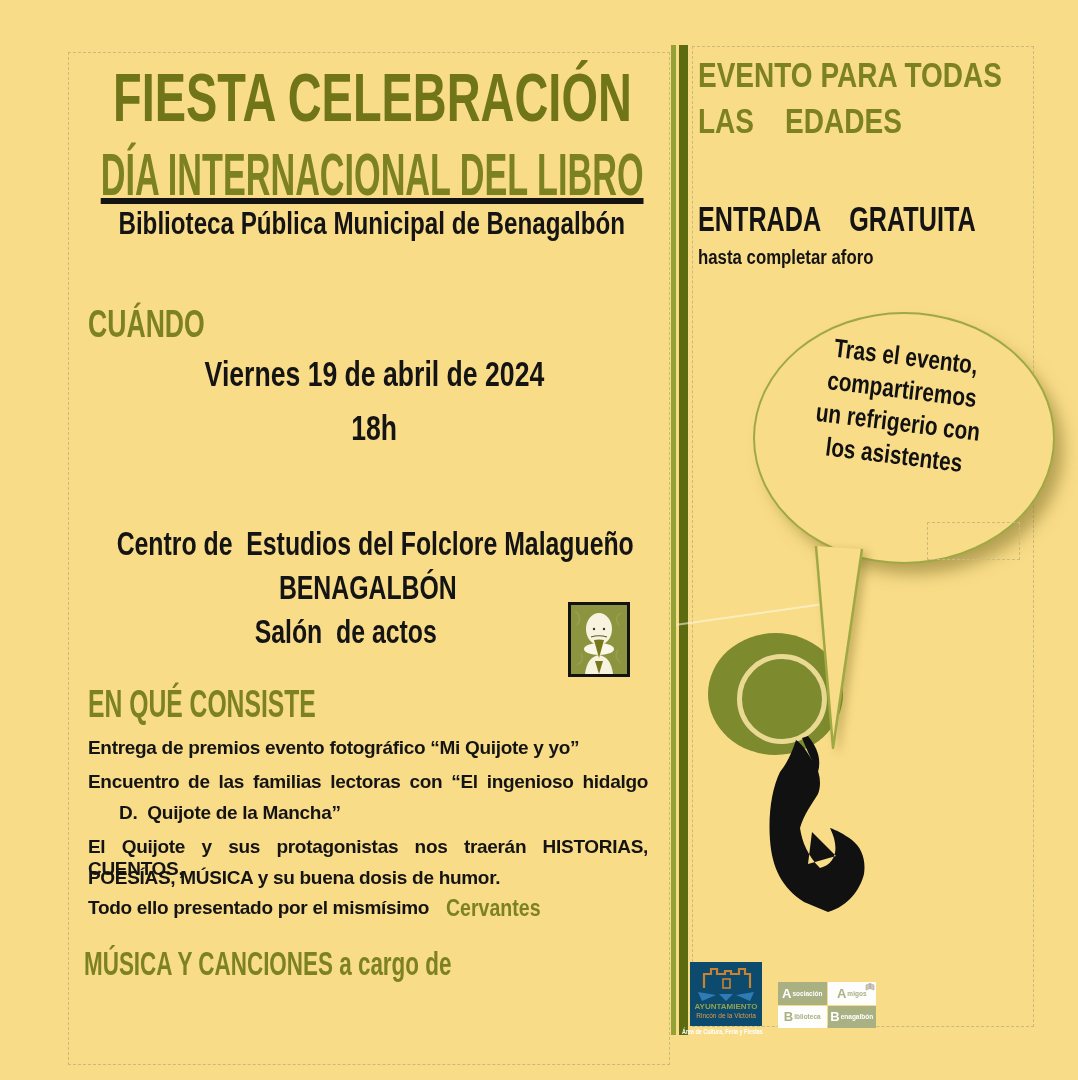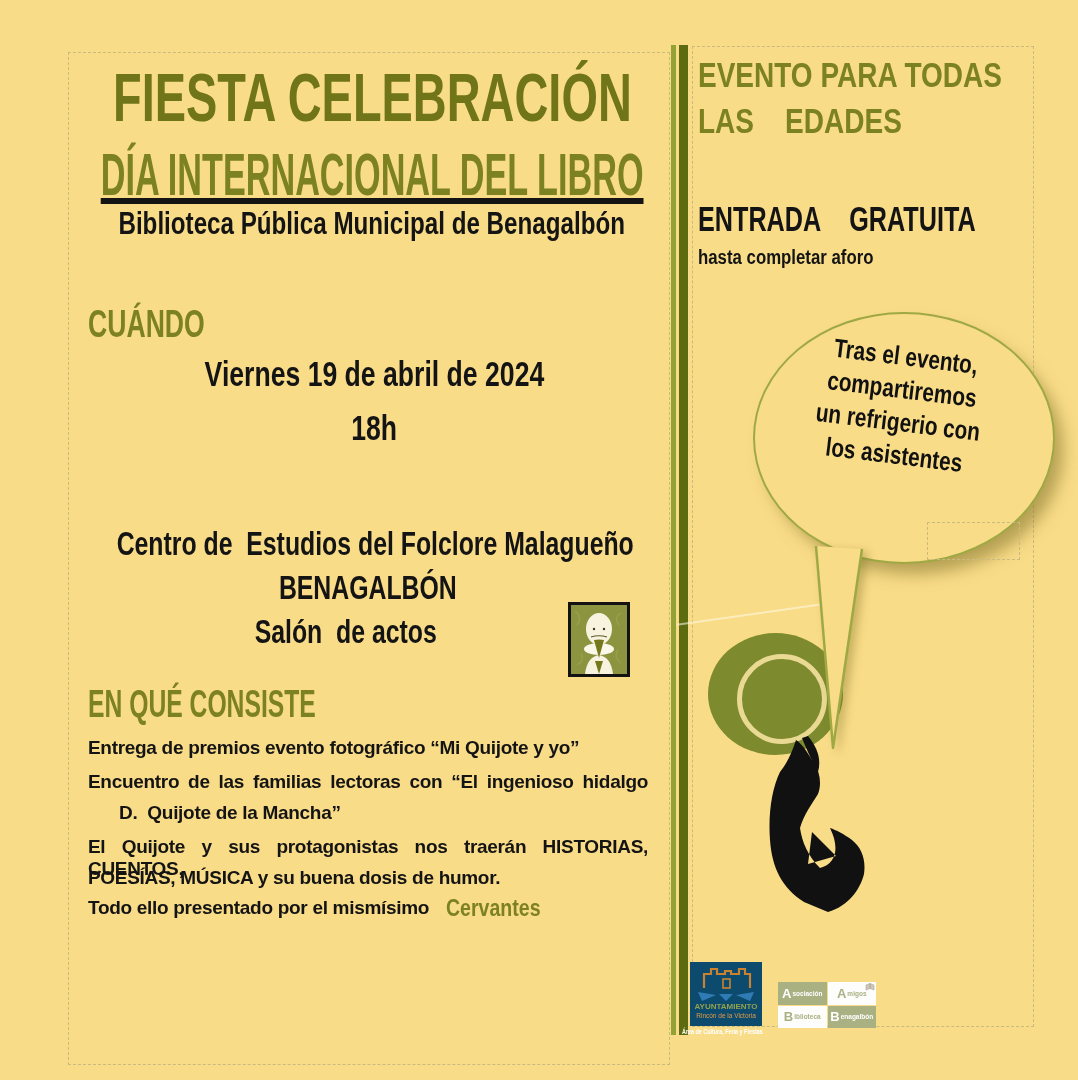--- a/index.html
+++ b/index.html
@@ -103,20 +103,23 @@
   <div class="abs body-line" style="left:88px;top:737px;">Entrega de premios evento fotográfico “Mi Quijote y yo”</div>
   <div class="abs stretch" style="left:88px;top:771px;">Encuentro de las familias lectoras con “El ingenioso hidalgo</div>
   <div class="abs body-line" style="left:104px;top:802px;margin-left:15px;">D.&nbsp; Quijote de la Mancha”</div>
   <div class="abs stretch" style="left:88px;top:836px;">El Quijote y sus protagonistas nos traerán HISTORIAS, CUENTOS,</div>
   <div class="abs body-line" style="left:88px;top:867px;">POESÍAS, MÚSICA y su buena dosis de humor.</div>
   <div class="abs nw" style="left:88px;top:895px;">
     <span class="body-line">Todo ello presentado por el mismísimo</span>
     <span class="sx olive2" style="font-size:23px;transform:scaleX(.85);margin-left:12px;vertical-align:-2px;">Cervantes</span>
   </div>
 
+  <div class="abs" style="left:84px;top:944px;">
+    <span class="sx olive2" style="font-size:34px;transform:scaleX(.66);">MÚSICA Y CANCIONES a cargo de</span>
+  </div>
 
   <div class="abs" style="left:698px;top:55px;">
     <span class="sx olive2" style="font-size:35px;transform:scaleX(.80);">EVENTO PARA TODAS</span>
   </div>
   <div class="abs" style="left:698px;top:101px;">
     <span class="sx olive2" style="font-size:35px;transform:scaleX(.80);">LAS&nbsp;&nbsp;&nbsp;&nbsp;EDADES</span>
   </div>
   <div class="abs" style="left:698px;top:199px;">
     <span class="sx" style="font-size:35px;transform:scaleX(.72);">ENTRADA&nbsp;&nbsp;&nbsp;&nbsp;GRATUITA</span>
   </div>

